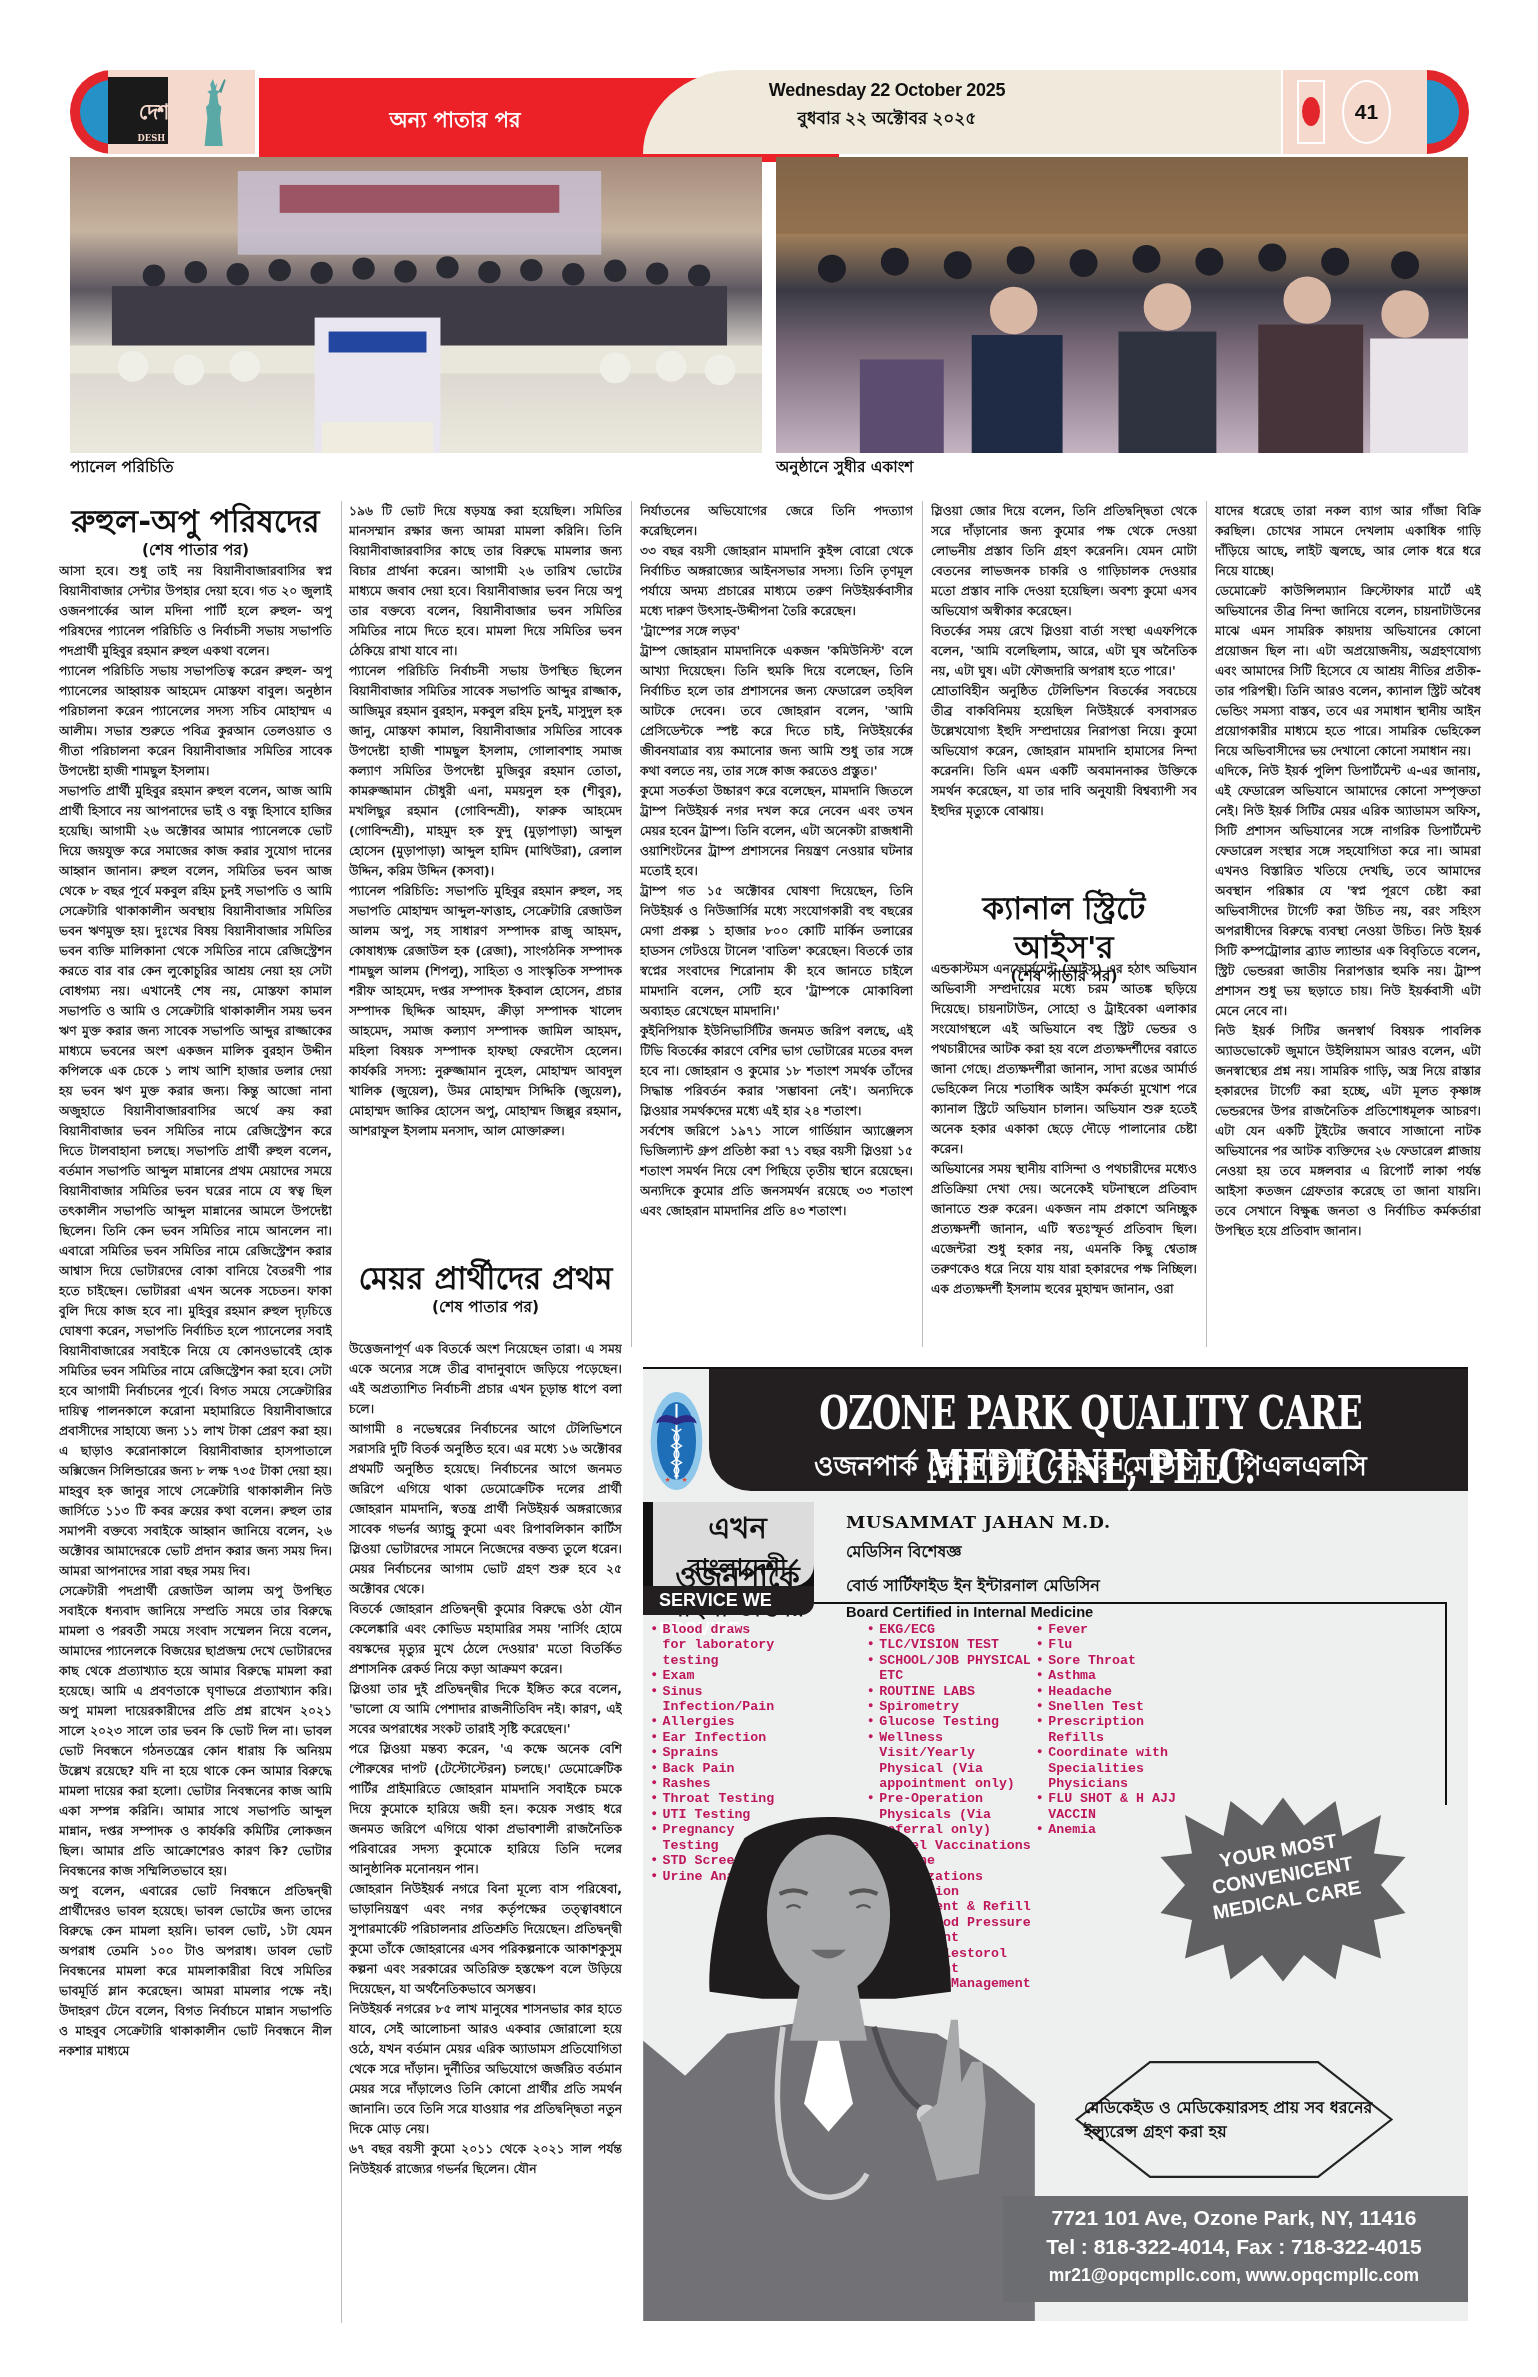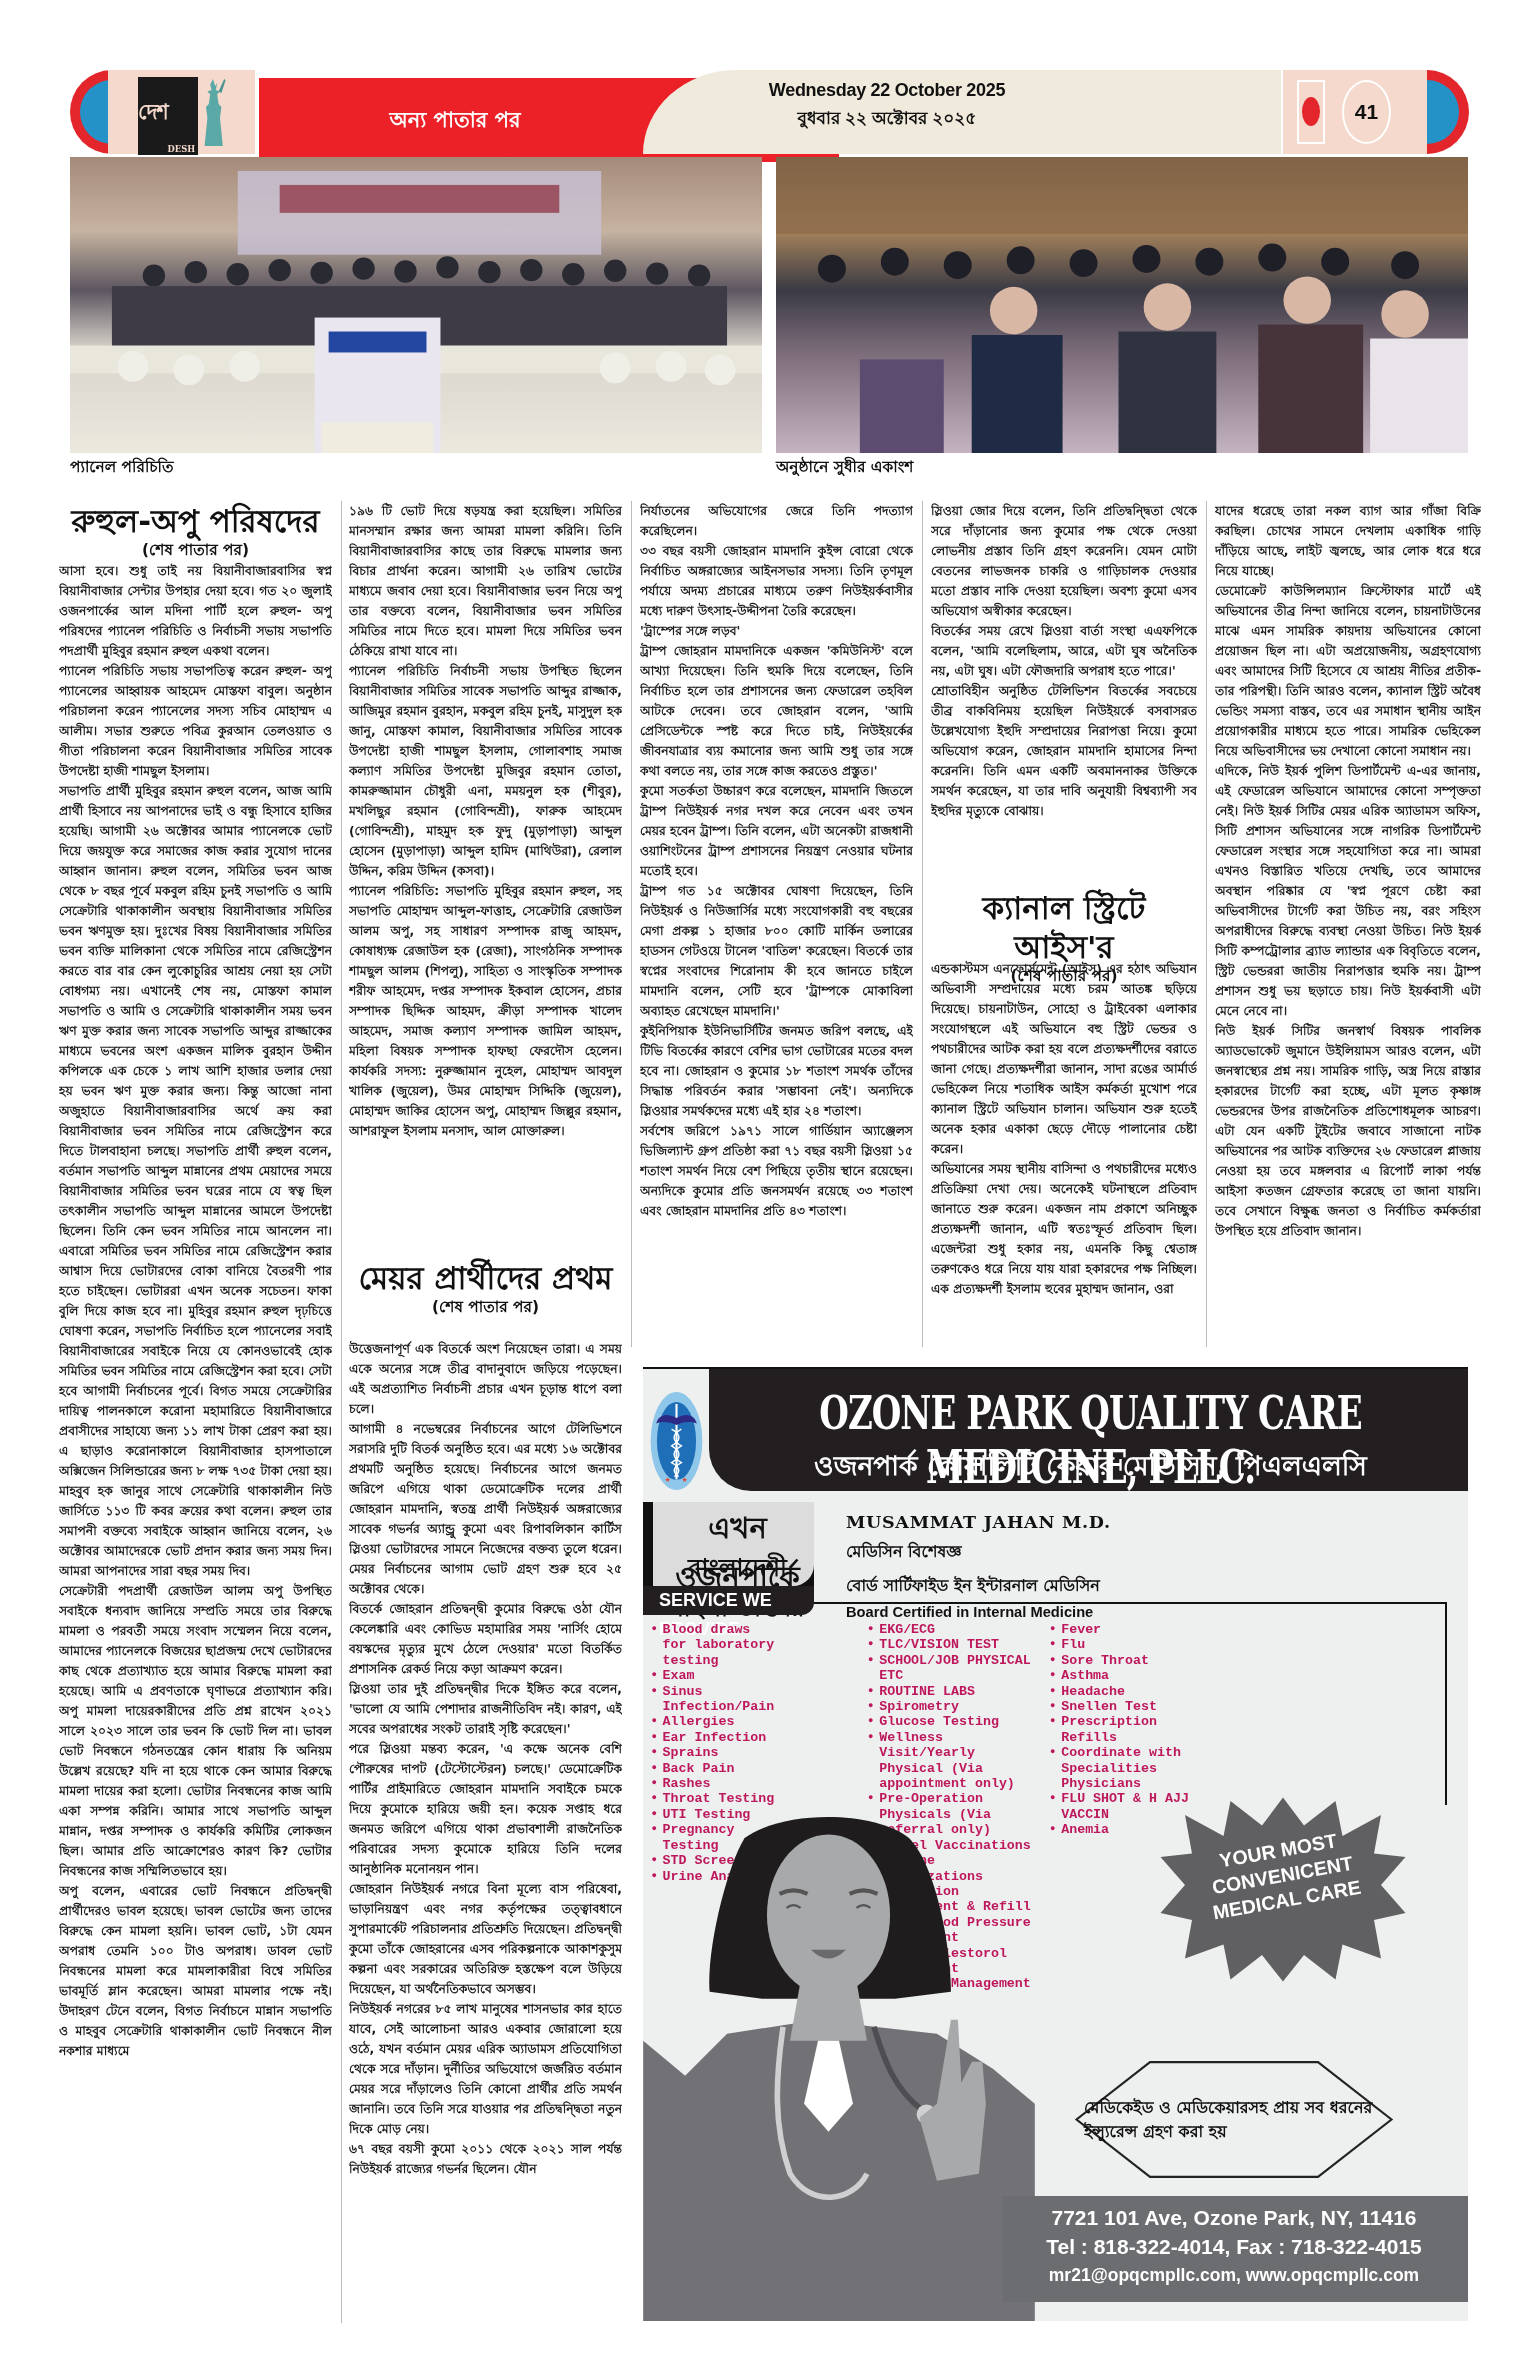--- a/index.html
+++ b/index.html
@@ -6,21 +6,21 @@
   html, body { width: 1538px; height: 2377px; background: #fff; overflow: hidden; }
   body { position: relative; font-family: "DejaVu Sans", sans-serif; color: #111; }
 
   
   .masthead { position: absolute; left: 70px; top: 70px; width: 1399px; height: 84px; }
   .mh-cap-left { position: absolute; left: 0; top: 0; width: 42px; height: 84px; border-radius: 42px 0 0 42px; background: #e3262b; overflow: hidden; }
   .mh-cap-left::after { content: ""; position: absolute; left: 9.8px; top: 9.8px; width: 42px; height: 64px; border-radius: 32px 0 0 32px; background: #2592c7; }
   .mh-cap-right { position: absolute; right: 0; top: 0; width: 42px; height: 84px; border-radius: 0 42px 42px 0; background: #e3262b; overflow: hidden; }
   .mh-cap-right::after { content: ""; position: absolute; right: 9.8px; top: 9.8px; width: 42px; height: 64px; border-radius: 0 32px 32px 0; background: #2592c7; }
   .mh-logo-box { position: absolute; left: 38px; top: 0; width: 147px; height: 84px; background: #f6d9cd; }
-  .mh-logo { position: absolute; left: 30px; top: 7px; width: 60px; height: 78px; background: #1a1a1a; color: #f6d9cd; font-family: "DejaVu Serif", serif; font-weight: bold; font-size: 21px; line-height: 70px; text-align: left; letter-spacing: -1.4px; }
+  .mh-logo { position: absolute; left: 0; top: 7px; width: 60px; height: 67px; background: #1a1a1a; color: #f6d9cd; font-family: "DejaVu Serif", serif; font-weight: bold; font-size: 21px; line-height: 70px; text-align: right; letter-spacing: -1.4px; }
   .mh-logo small { position: absolute; right: 2.8px; bottom: 1.4px; font-size: 8.4px; line-height: 8.4px; letter-spacing: 0; }
   .mh-statue { position: absolute; left: 84px; top: 5.6px; width: 42px; height: 73px; }
   .mh-red { position: absolute; left: 189px; top: 8px; width: 580px; height: 84px; background: #ec2027; }
   .mh-red-label { position: absolute; left: 0; top: 0; width: 392px; height: 84px; line-height: 84px; text-align: center; color: #fff; font-size: 21px; font-weight: bold; }
   .mh-cream { position: absolute; left: 573px; top: 0; width: 638px; height: 84px; background: #efeadb; border-top-left-radius: 140px 126px; }
   .mh-date { position: absolute; left: 677px; top: 9.8px; width: 280px; text-align: center; font-family: "Liberation Sans", sans-serif; font-weight: bold; }
   .mh-date .en { font-size: 18px; letter-spacing: -0.3px; display: block; }
   .mh-date .bn { font-size: 17px; display: block; margin-top: 4.2px; }
   .mh-page-box { position: absolute; left: 1213px; top: 0; width: 150px; height: 84px; background: #f6d9cd; }
   .mh-flag { position: absolute; left: 14px; top: 9.8px; width: 28px; height: 64px; border: 2.1px solid #fff; }
@@ -77,21 +77,21 @@
 
   .ad-svc-tab { position: absolute; left: 0; top: 217px; width: 171px; height: 29px; background: #231f20; border-bottom-right-radius: 12.6px; color: #fff; font-family: "Liberation Sans", sans-serif; font-weight: bold; font-size: 18px; line-height: 29px; padding-left: 16px; }
   .ad-svc-line { position: absolute; left: 171px; top: 233px; width: 633px; height: 2.1px; background: #111; }
   .ad-svc-vline { position: absolute; left: 802px; top: 233px; width: 2.1px; height: 203px; background: #111; }
 
   .svc-list { position: absolute; list-style: none; font-family: Liberation Mono, monospace; font-weight: bold; font-size: 13.3px; line-height: 15.4px; color: #be185d; }
   .svc-list li { position: relative; padding-left: 11.2px; }
   .svc-list li::before { content: "\25CF"; position: absolute; left: 0; top: 0; font-size: 9px; }
   .svc-1 { left: 8.4px; top: 253px; width: 126px; }
   .svc-2 { left: 225px; top: 253px; width: 168px; }
-  .svc-3 { left: 407px; top: 253px; width: 147px; }
+  .svc-3 { left: 394px; top: 253px; width: 147px; }
 
   .ad-burst { position: absolute; left: 514px; top: 425px; width: 252px; height: 189px; }
   .ad-burst-text { position: absolute; left: 559px; top: 469px; width: 161px; text-align: center; color: #fff; font-family: "Liberation Sans", sans-serif; font-weight: bold; font-size: 19.6px; line-height: 25px; transform: rotate(-10deg); }
 
   .ad-nurse { position: absolute; left: 0; top: 441px; width: 392px; height: 514px; }
 
   .ad-hex { position: absolute; left: 430px; top: 691px; width: 322px; height: 119px; }
   .ad-hex-text { position: absolute; left: 441px; top: 727px; width: 301px; text-align: left; font-size: 16px; font-weight: bold; line-height: 24px; }
 
   .ad-footer { position: absolute; left: 360px; top: 827px; width: 465px; height: 106px; background: #6c6d70; }

